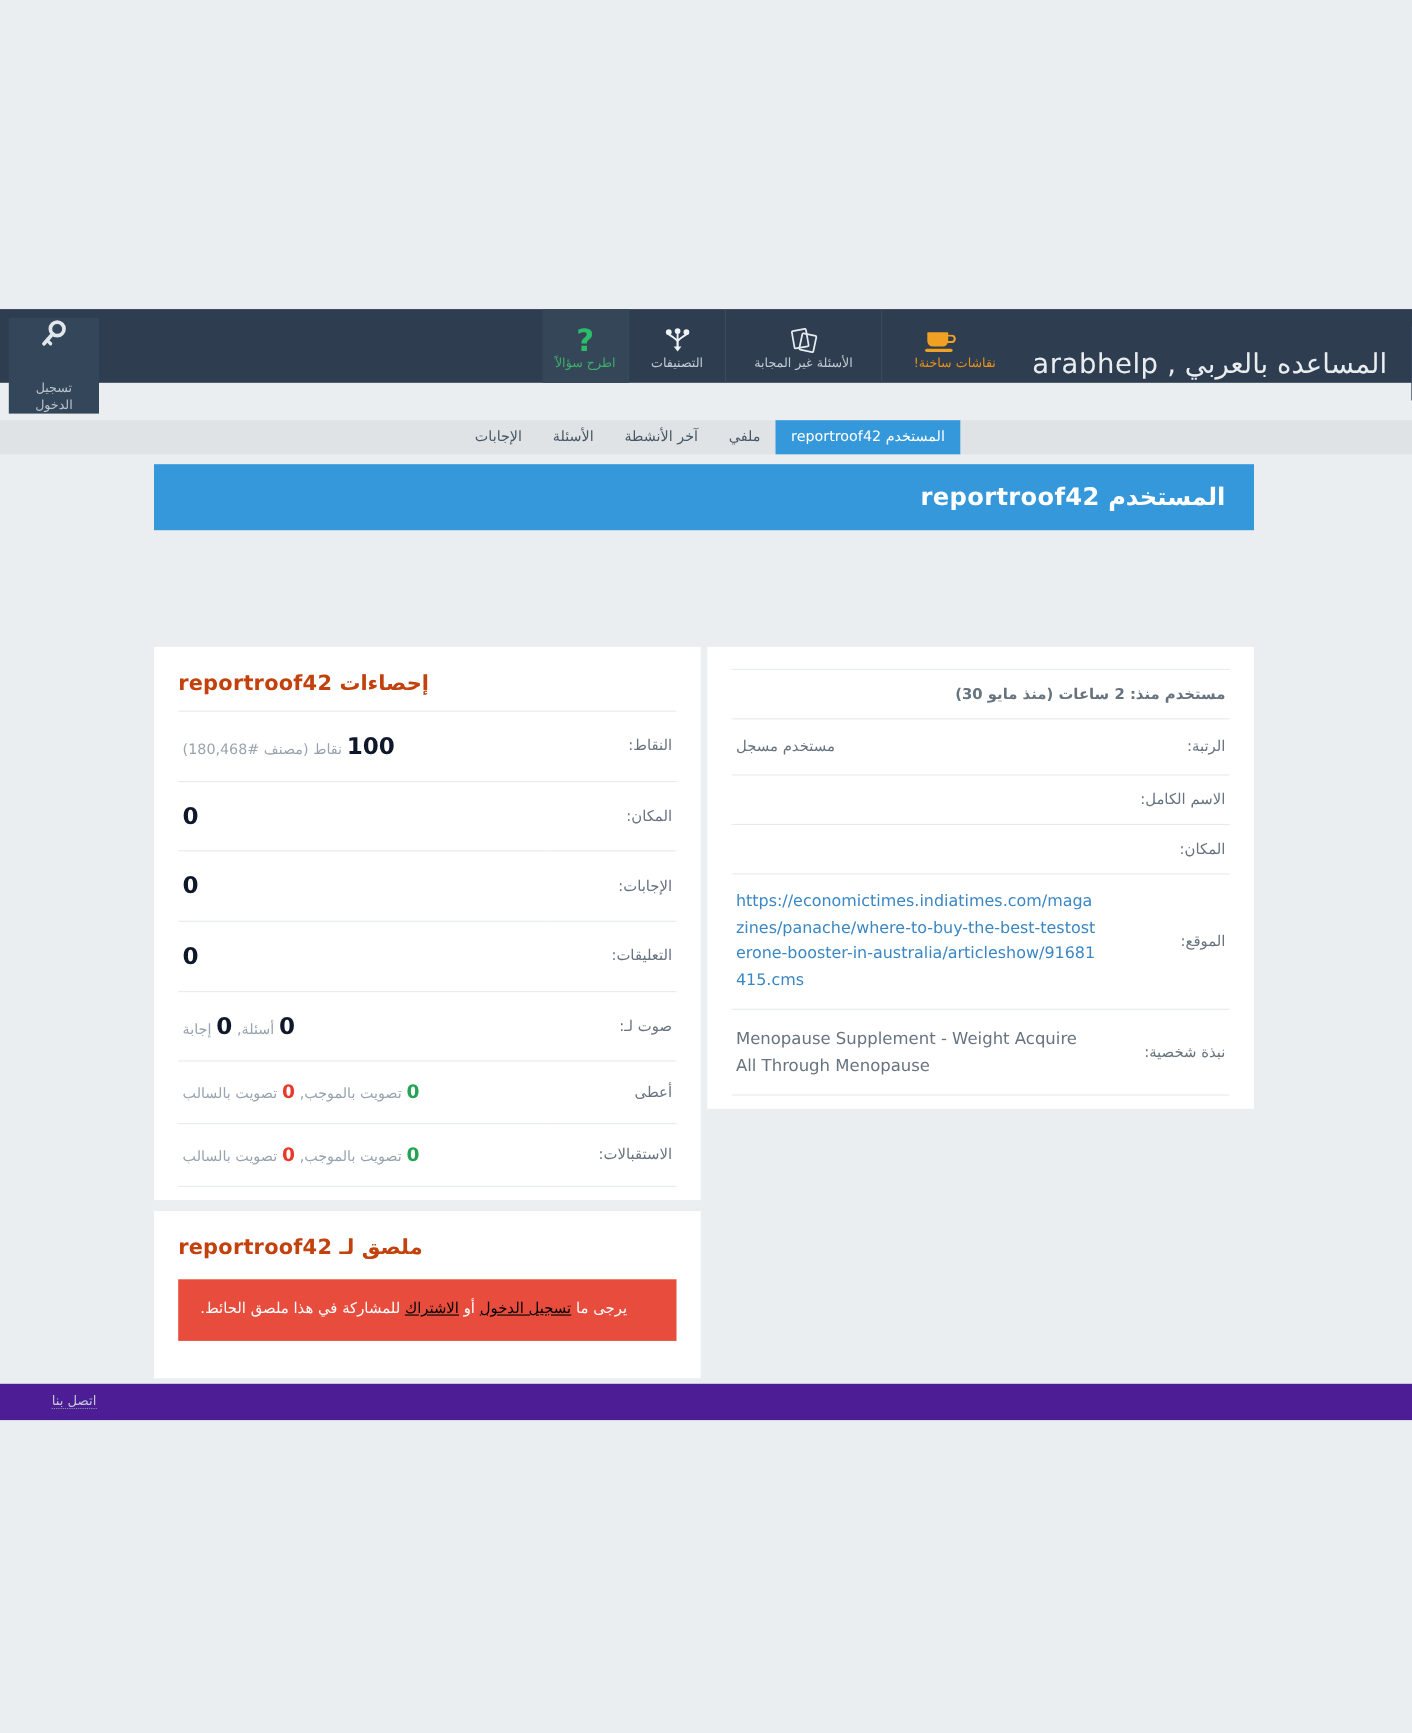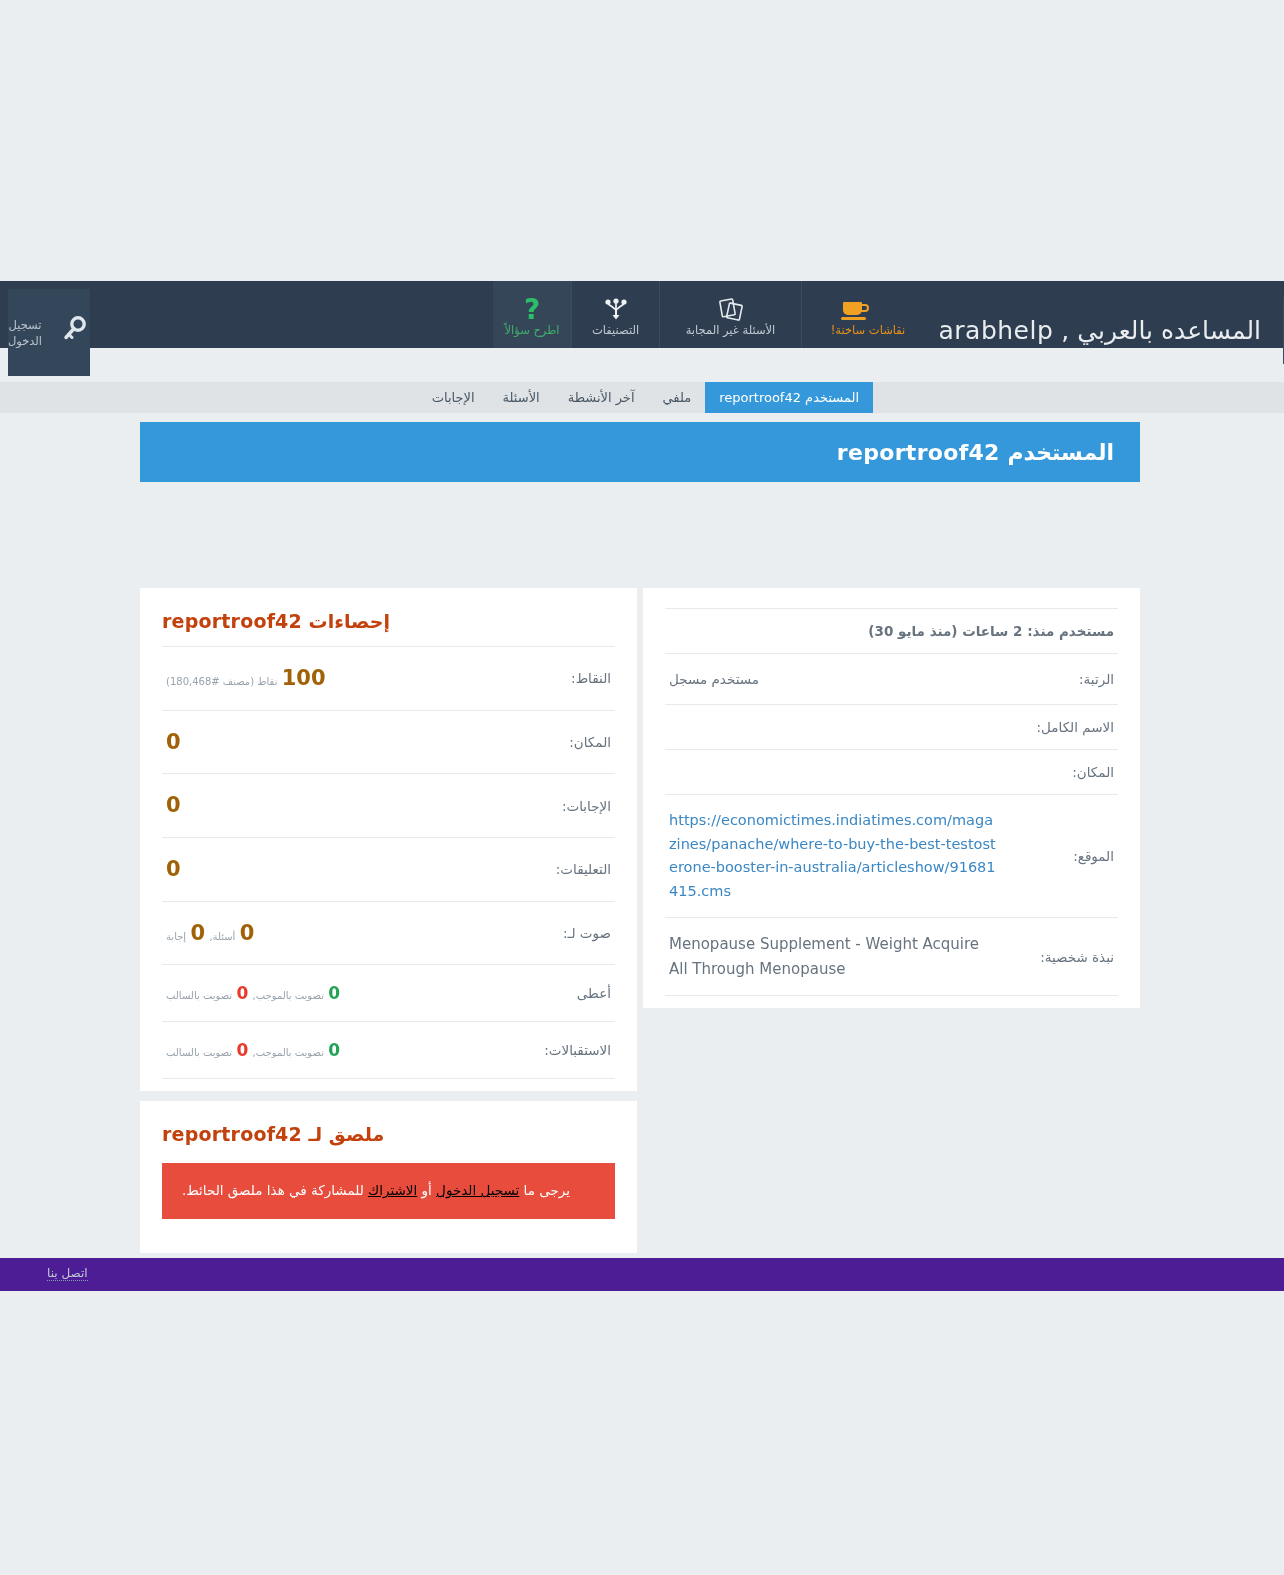--- a/index.html
+++ b/index.html
@@ -93,21 +93,21 @@
     background: #f0a022; border-radius: 2px;
   }
 
   
   .login-btn {
     position: absolute;
     top: 289px; left: 8px;
     width: 82px; height: 87px;
     background: #344659;
     display: flex;
-    flex-direction: row;
+    flex-direction: column;
     align-items: center;
     justify-content: center;
     gap: 18px;
     cursor: pointer;
     text-decoration: none;
     z-index: 5;
   }
   .login-btn .lgn-txt {
     color: #b9c3cd;
     font-size: 11.5px;
@@ -227,24 +227,24 @@
     font-size: 14.5px;
     line-height: 1.62;
     cursor: pointer;
   }
   .bio-text {
     color: #67737f;
     font-size: 15px;
     line-height: 1.62;
   }
 
-  .num-blue  { color: #a16207; font-size: 21px; font-weight: bold; }
+  .num-blue  { color: #0f172a; font-size: 21px; font-weight: bold; }
   .num-green { color: #23a455; font-size: 17px; font-weight: bold; }
   .num-red   { color: #e8392b; font-size: 17px; font-weight: bold; }
-  .sub-note  { color: #98a3ad; font-size: 10px; }
+  .sub-note  { color: #98a3ad; font-size: 13px; }
 
   
   .alert {
     background: #e74c3c;
     color: #ffffff;
     padding: 16px 20px;
     font-size: 13.5px;
     line-height: 1.75;
     text-align: left;
     margin: 4px 0 22px 0;

